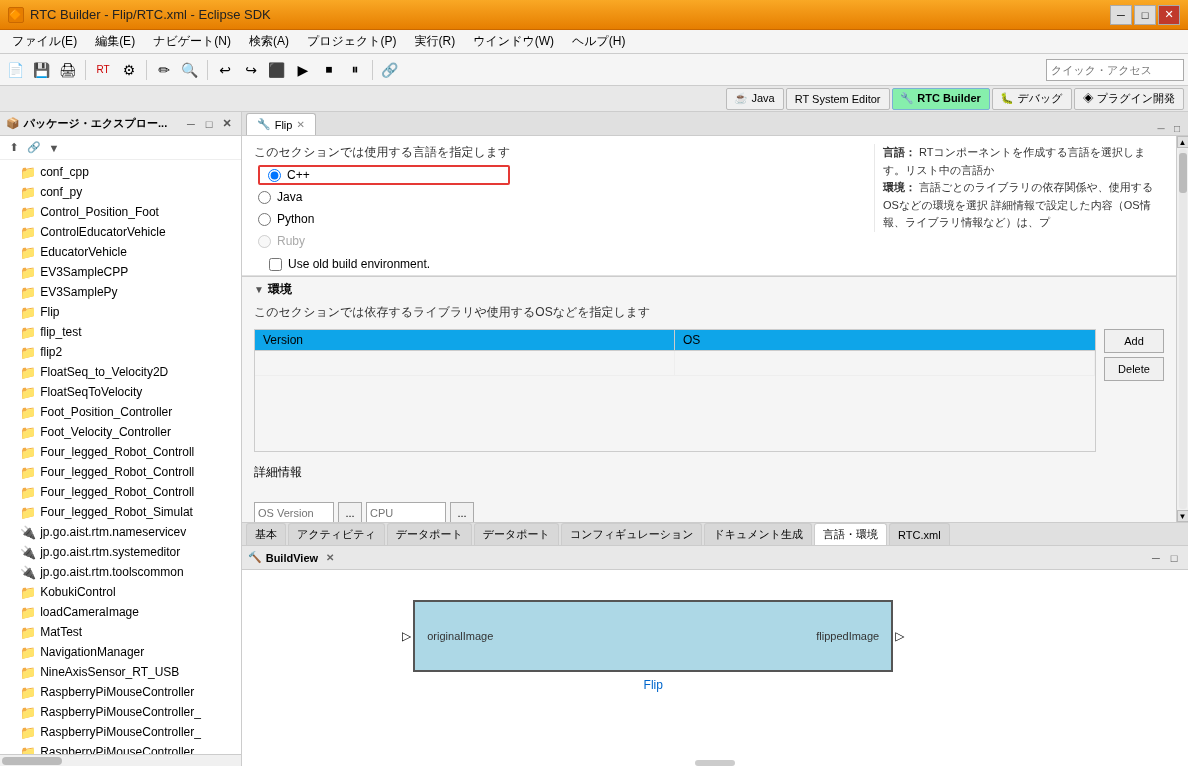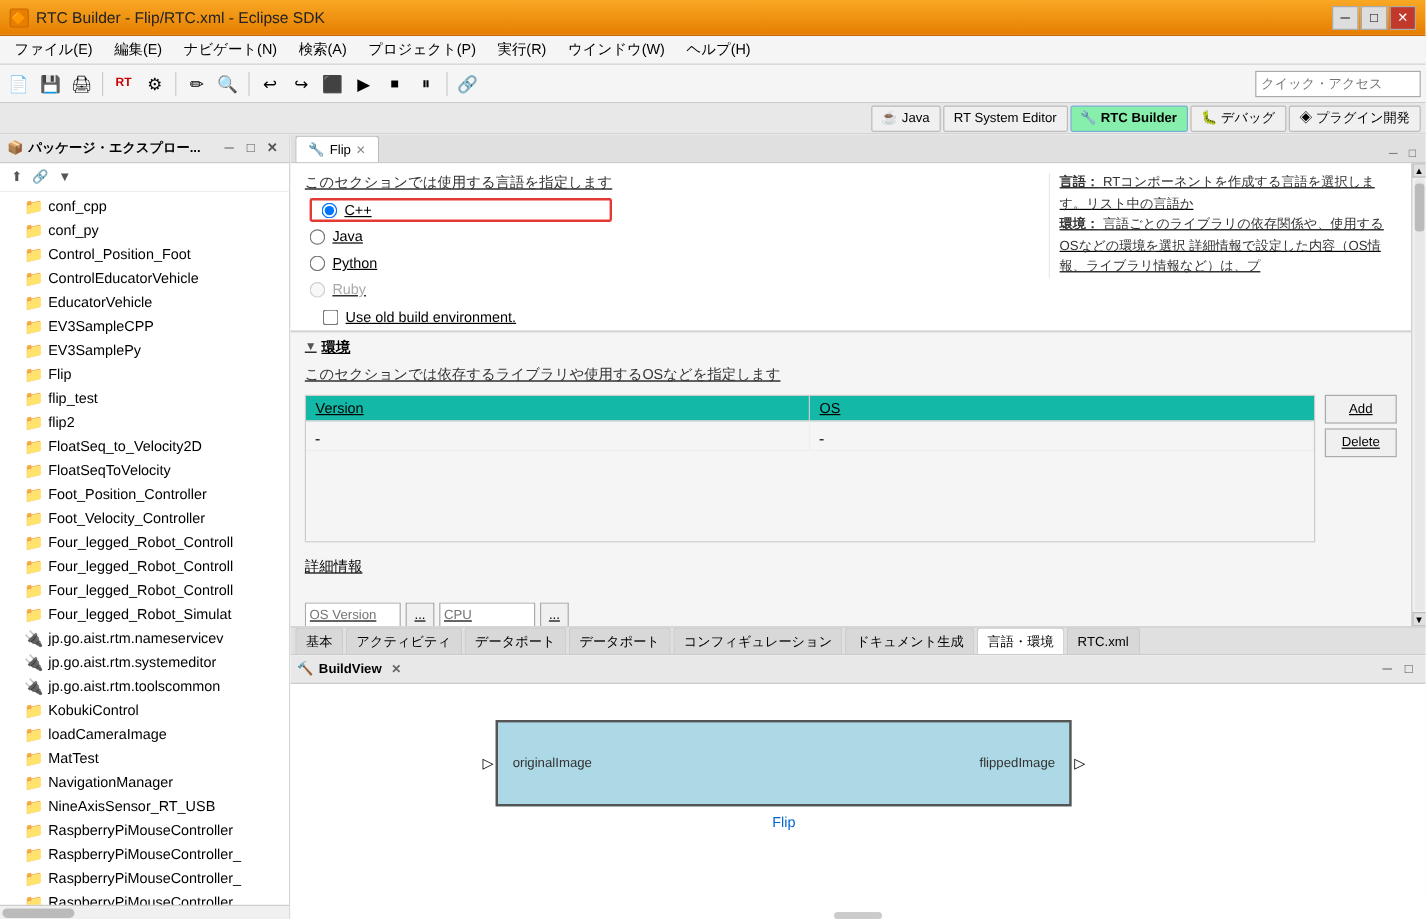--- a/index.html
+++ b/index.html
@@ -181,21 +181,21 @@
 
     .env-table-area { display: flex; gap: 8px; }
     .env-table {
       flex: 1;
       border: 1px solid #ccc;
       font-size: 12px;
     }
     .env-table-header {
       display: grid;
       grid-template-columns: 1fr 1fr;
-      background: #14b8a6;
+      background: #0ea5e9;
       border-bottom: 1px solid #ccc;
     }
     .env-table-col {
       padding: 3px 8px;
       border-right: 1px solid #ccc;
       font-weight: normal;
     }
     .env-table-col:last-child { border-right: none; }
     .env-table-body { min-height: 100px; }
     .env-table-row { display: grid; grid-template-columns: 1fr 1fr; border-bottom: 1px solid #eee; }
@@ -269,21 +269,20 @@
     .use-old-env input { margin: 0; }
 
     .editor-inner-wrap {
       display: flex;
       flex: 1;
       overflow: hidden;
     }
     .editor-main {
       flex: 1;
       overflow: hidden;
-      text-decoration: underline;
     }
     .vertical-scrollbar {
       width: 12px;
       background: #f0f0f0;
       border-left: 1px solid #ccc;
     }
   </style>
 </head>
 <body>
 
@@ -308,21 +307,21 @@
   <span class="menu-item">実行(R)</span>
   <span class="menu-item">ウインドウ(W)</span>
   <span class="menu-item">ヘルプ(H)</span>
 </div>
 
 <div class="toolbar">
   <button class="toolbar-btn">📄</button>
   <button class="toolbar-btn">💾</button>
   <button class="toolbar-btn">🖨</button>
   <div class="toolbar-sep"></div>
-  <button class="toolbar-btn" style="font-size:10px;font-weight:bold;color:#c00;">RT</button>
+  <button class="toolbar-btn" style="font-size:10px;font-weight:normal;color:#c00;">RT</button>
   <button class="toolbar-btn">⚙</button>
   <div class="toolbar-sep"></div>
   <button class="toolbar-btn">✏</button>
   <button class="toolbar-btn">🔍</button>
   <div class="toolbar-sep"></div>
   <button class="toolbar-btn">↩</button>
   <button class="toolbar-btn">↪</button>
   <button class="toolbar-btn">⬛</button>
   <button class="toolbar-btn">▶</button>
   <button class="toolbar-btn">⏹</button>

